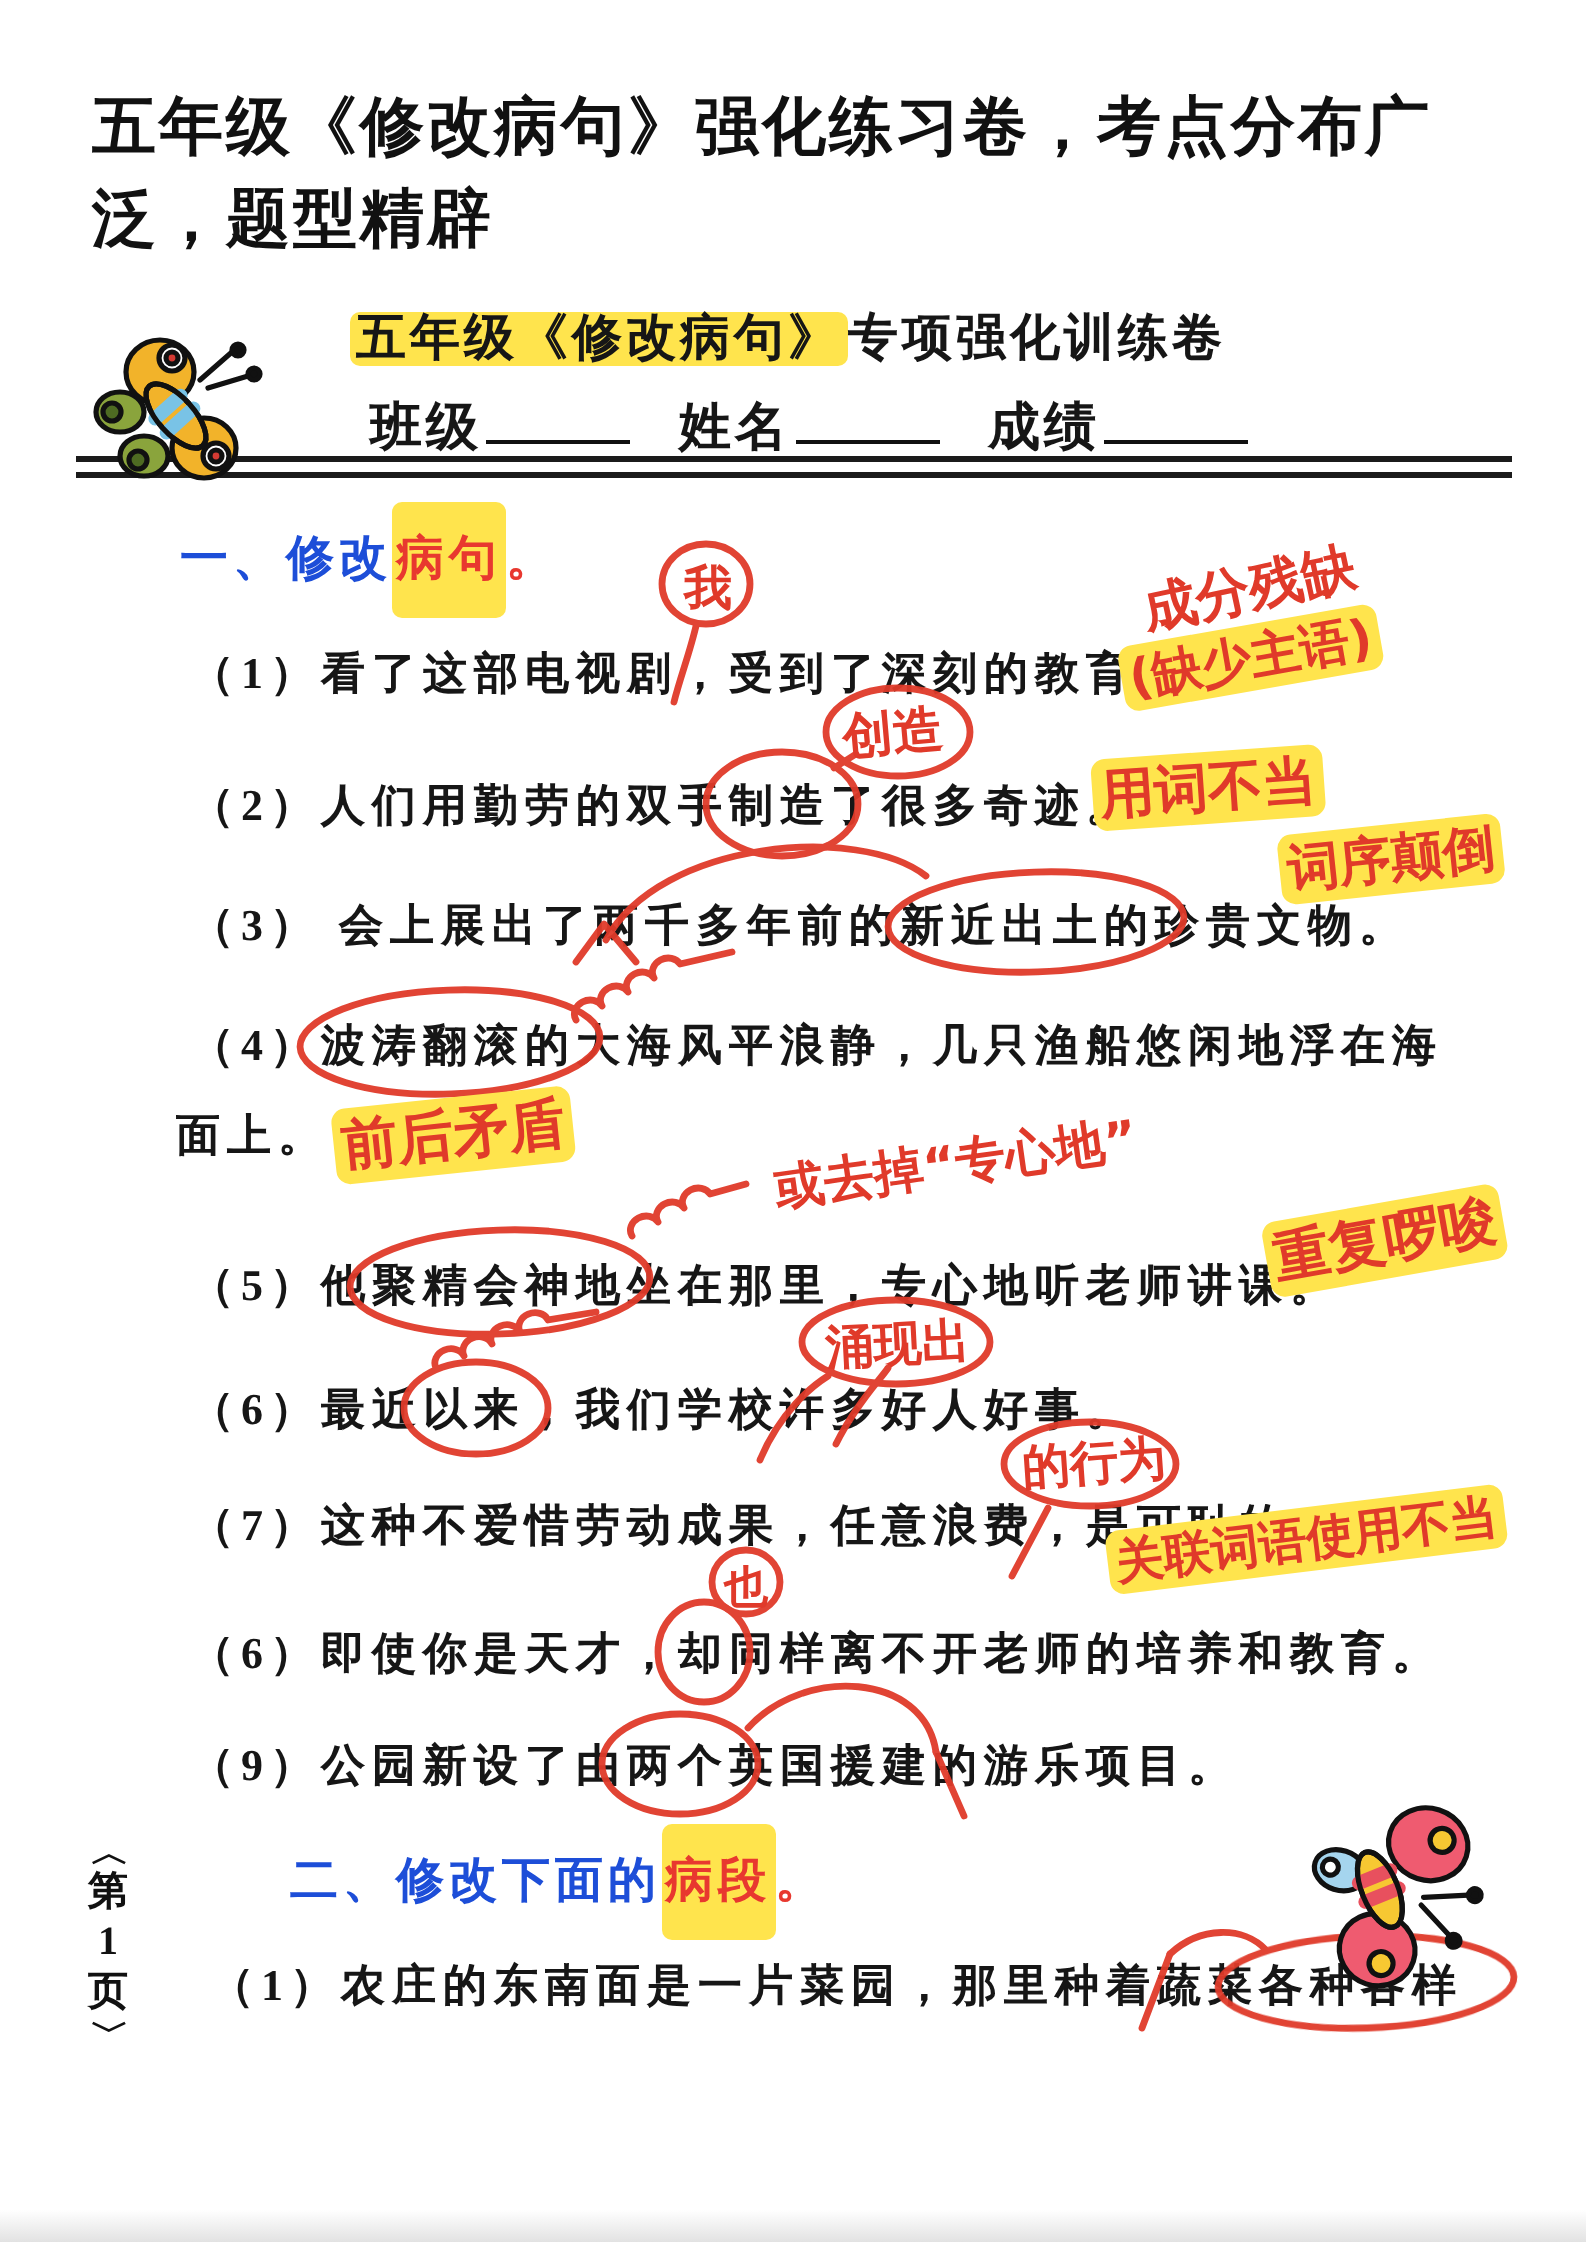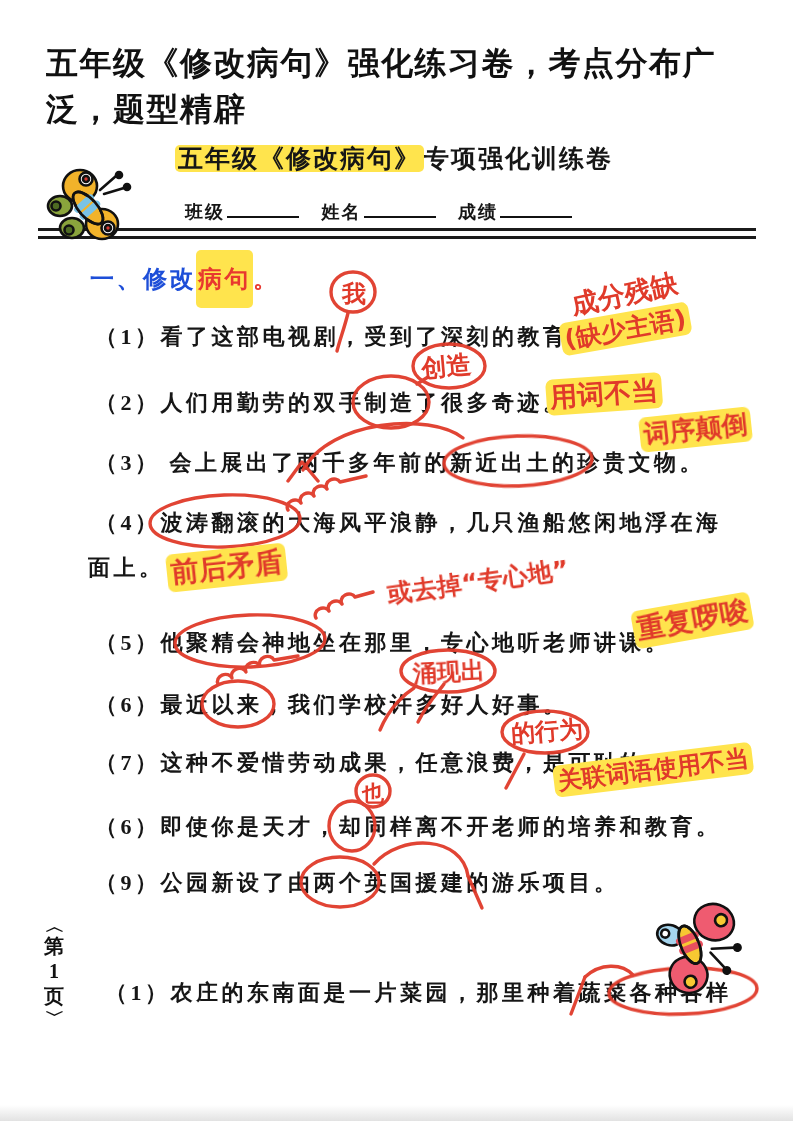--- a/index.html
+++ b/index.html
@@ -8,26 +8,26 @@
     overflow:hidden;font-family:"Liberation Serif",serif;color:#161616;
   }
   .page-bottom-edge{position:absolute;left:0;bottom:0;width:100%;height:16px;
     background:linear-gradient(#ffffff,#e2e2e2);}
   .doc-title{
     position:absolute;left:46px;top:40px;width:712px;
     font-family:"Liberation Sans",sans-serif;font-weight:bold;
     font-size:32px;line-height:1.44;letter-spacing:1.5px;color:#111;
   }
   .subtitle{
-    position:absolute;left:175px;top:142px;width:450px;
+    position:absolute;left:175px;top:152px;width:450px;
     font-size:25px;font-weight:bold;letter-spacing:2px;white-space:nowrap;
   }
   .hl{background:#ffe44d;border-radius:5px;padding:0 3px;}
   .fields-row{
-    position:absolute;left:185px;top:196px;font-size:18px;font-weight:bold;
+    position:absolute;left:185px;top:196px;font-size:26px;font-weight:bold;
     letter-spacing:2px;white-space:nowrap;
   }
   .blank{display:inline-block;width:72px;height:20px;border-bottom:2.5px solid #111;
     margin:0 16px 0 2px;vertical-align:baseline;}
   .double-rule{
     position:absolute;left:38px;top:228px;width:718px;height:5px;
     border-top:3.5px solid #1b1b1b;border-bottom:3px solid #1b1b1b;
   }
   .sec-head{position:absolute;font-size:24px;font-weight:bold;letter-spacing:2.5px;white-space:nowrap;}
   .sec-head .pfx{color:#1d4ed8;}
@@ -99,20 +99,21 @@
   <div class="line" style="left:95px;top:388px;">（2）人们用勤劳的双手制造了很多奇迹。</div>
   <div class="line" style="left:95px;top:448px;">（3） 会上展出了两千多年前的新近出土的珍贵文物。</div>
   <div class="line" style="left:95px;top:508px;">（4）波涛翻滚的大海风平浪静，几只渔船悠闲地浮在海</div>
   <div class="line" style="left:88px;top:553px;">面上。</div>
   <div class="line" style="left:95px;top:628px;">（5）他聚精会神地坐在那里，专心地听老师讲课。</div>
   <div class="line" style="left:95px;top:690px;">（6）最近以来，我们学校许多好人好事。</div>
   <div class="line" style="left:95px;top:748px;">（7）这种不爱惜劳动成果，任意浪费，是可耻的。</div>
   <div class="line" style="left:95px;top:812px;">（6）即使你是天才，却同样离不开老师的培养和教育。</div>
   <div class="line" style="left:95px;top:868px;">（9）公园新设了由两个英国援建的游乐项目。</div>
 
+  <div class="sec-head s2"><span class="pfx">二、修改下面的</span><span class="sec-hl">病段</span><span class="prd">。</span></div>
 
   <div class="line" style="left:105px;top:978px;">（1）农庄的东南面是一片菜园，那里种着蔬菜各种各样</div>
 
   <div class="marker">
     <span class="rot">〈</span>
     <span>第</span>
     <span>1</span>
     <span>页</span>
     <span class="rot">〉</span>
   </div>

